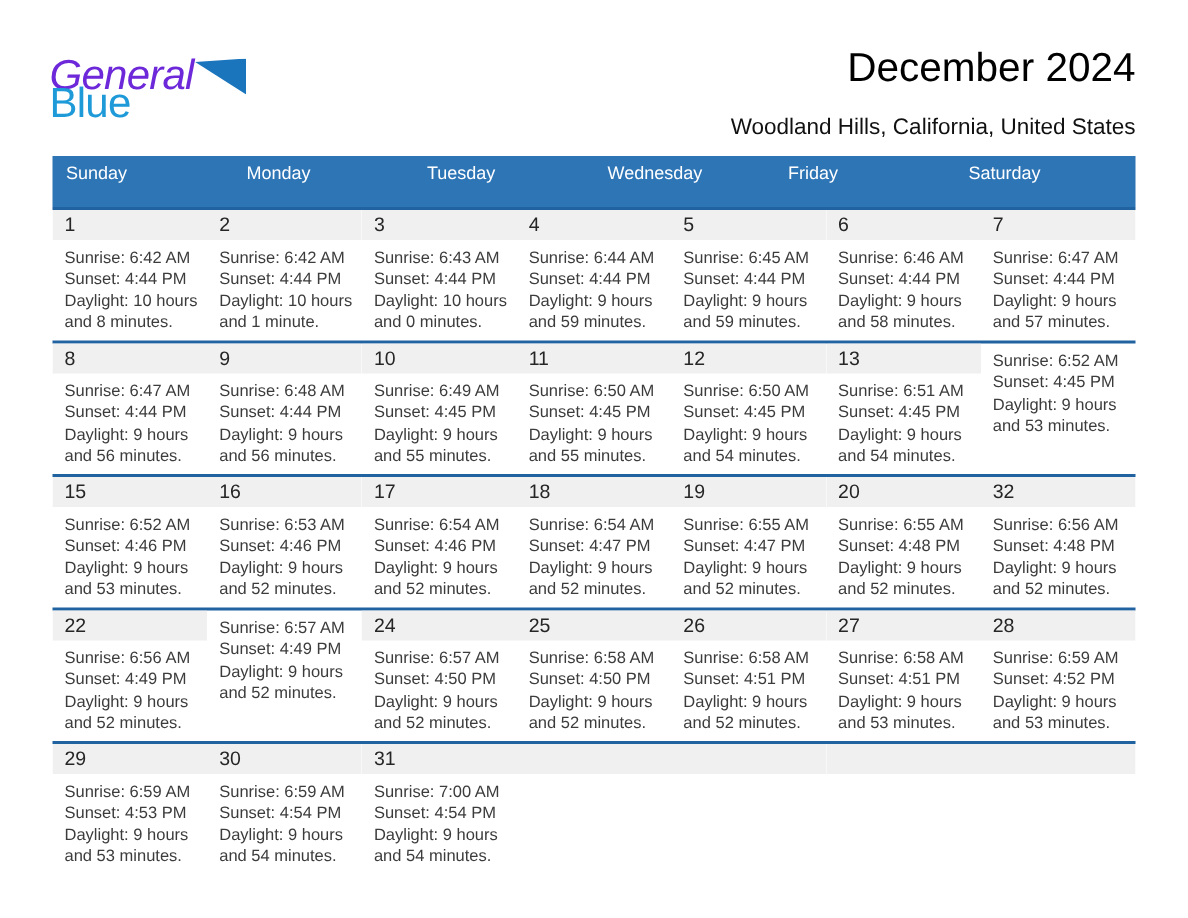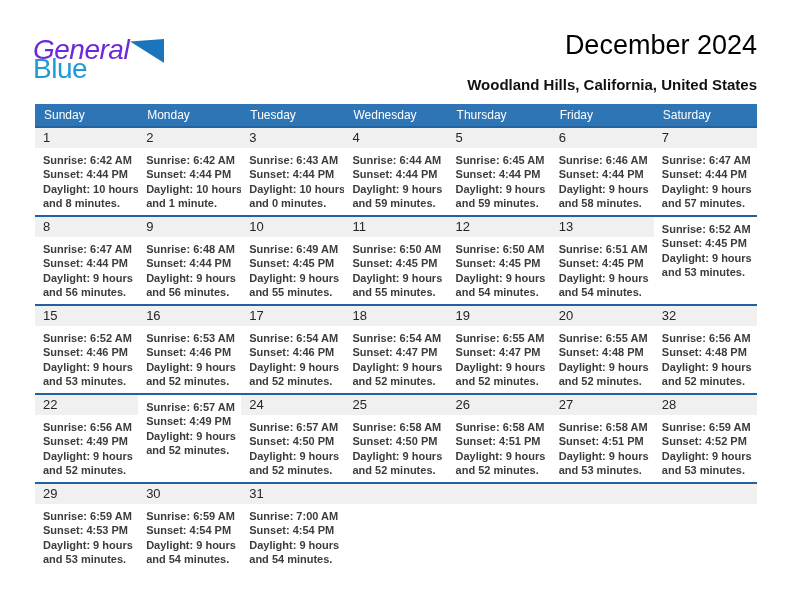--- a/index.html
+++ b/index.html
@@ -28,40 +28,40 @@
     font-size:28px; line-height:26px; color:var(--logo-blue,#1e9ad8);
     margin-top:-8px; letter-spacing:-0.5px;
   }
   
   .title {
     position:absolute; right:35px; top:30px;
     font-size:27px; color:#000; text-align:left; white-space:nowrap;
   }
   .subtitle {
     position:absolute; right:35px; top:76px;
-    font-size:15px; color:#111; text-align:center; white-space:nowrap;font-weight:bold;
+    font-size:15px; color:#111; text-align:center; white-space:nowrap;
   }
   
   .calendar { position:absolute; left:35px; top:104px; width:722px; }
-  .header-row { display:flex; height:22px; background:var(--header-bar,#2e75b6); }
+  .header-row { display:flex; height:34px; background:var(--header-bar,#2e75b6); }
   .hcell {
     flex:1 1 0; min-width:0;
     font-size:12px; color:#ffffff; line-height:22px; padding-left:9px;
     white-space:nowrap; overflow:hidden;
   }
   .week-row { display:flex; height:87px; border-top:2px solid var(--week-divider,#2162a0); }
   .day-cell { flex:1 1 0; min-width:0; overflow:hidden; }
   .day-num {
     height:20px; line-height:20px;
     background:var(--day-band,#f0f0f0);
     font-size:13px; color:#262626; padding-left:8px;
   }
   .day-info {
     padding:5px 3px 0 8px;
-    font-size:11px; line-height:14.4px; color:#3c3c3c;font-weight:bold;
+    font-size:11px; line-height:14.4px; color:#3c3c3c;
   }
   .day-info div { white-space:nowrap; }
 </style>
 </head>
 <body style="--header-bar: #2E75B6; --week-divider: #2162A0; --day-band: #F0F0F0; --logo-blue: #1E9AD8; --logo-flag: #1B75BC;">
 
 <div class="logo">
   <div class="logo-row">
     <span class="logo-general">General</span>
     <span class="logo-flag"></span>
@@ -71,21 +71,20 @@
 
 <div class="title">December 2024</div>
 <div class="subtitle">Woodland Hills, California, United States</div>
 
 <div class="calendar">
   <div class="header-row">
     <div class="hcell">Sunday</div>
     <div class="hcell">Monday</div>
     <div class="hcell">Tuesday</div>
     <div class="hcell">Wednesday</div>
-    <div class="hcell">Thursday</div>
     <div class="hcell">Friday</div>
     <div class="hcell">Saturday</div>
   </div>
   <div id="weeks">
       <div class="week-row">
         <div class="day-cell">
           <div class="day-num">1</div>
           <div class="day-info">
             <div class="">Sunrise: 6:42 AM</div>
             <div class="">Sunset: 4:44 PM</div>

